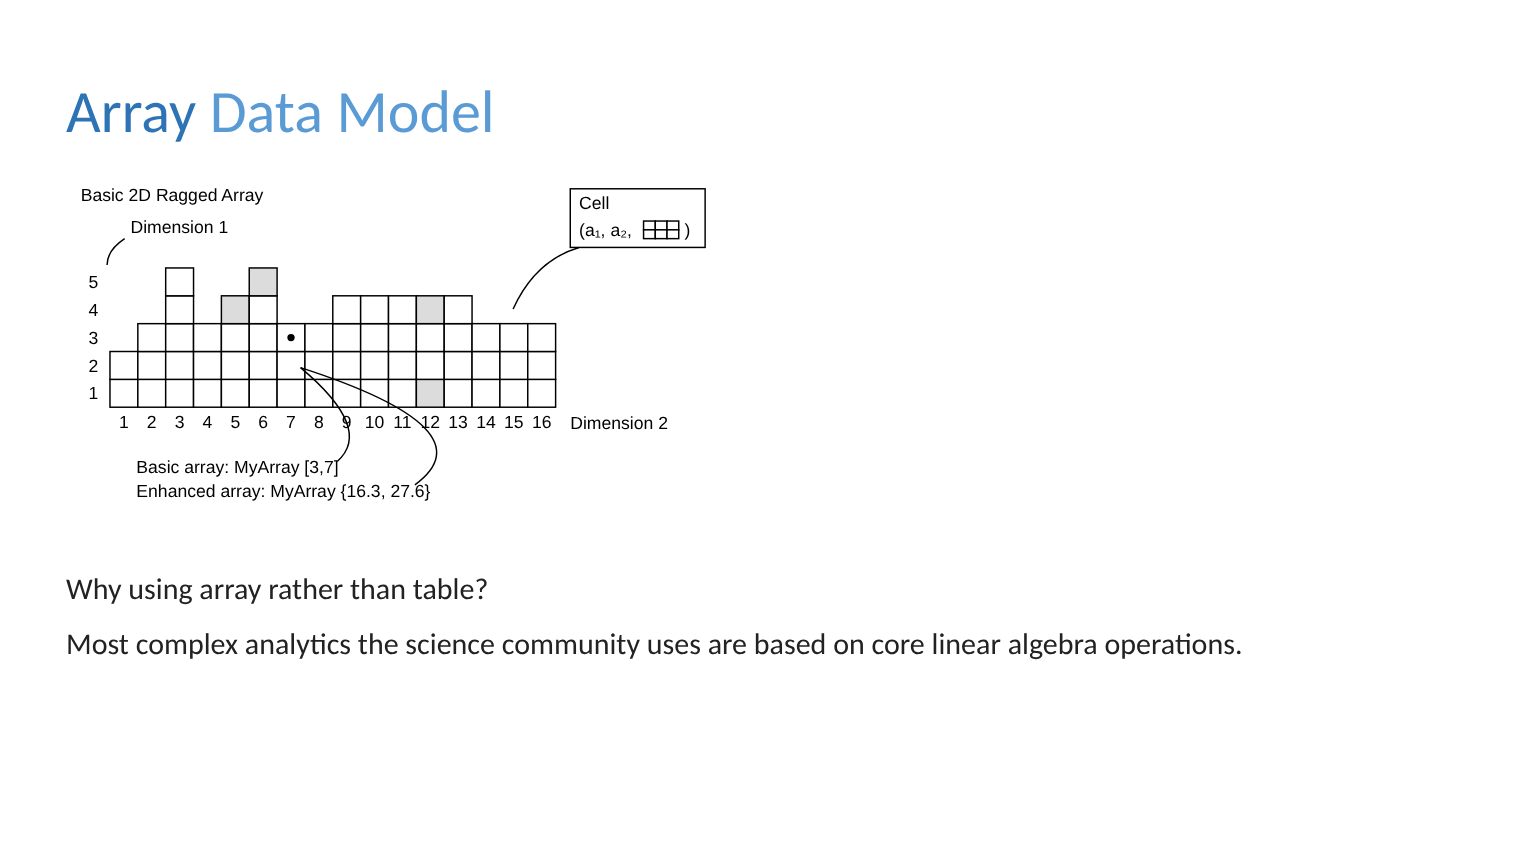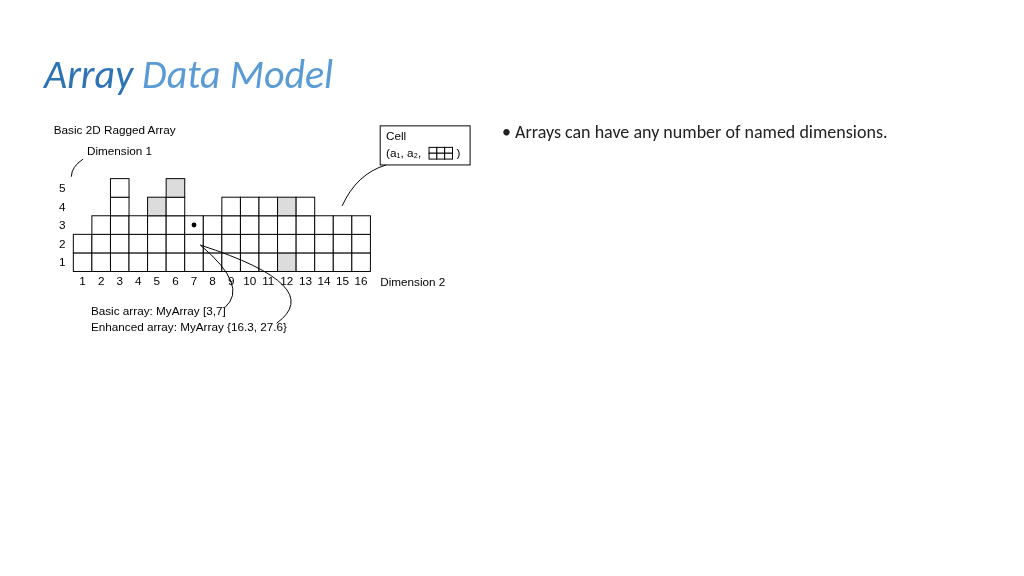--- a/index.html
+++ b/index.html
@@ -1,18 +1,18 @@
 <!DOCTYPE html>
 <html><head>
 <meta charset="utf-8">
 <style>
   * { box-sizing: border-box; margin: 0; padding: 0; }
   html, body { width: 1024px; height: 576px; background: #fff; font-family: "Segoe UI", Calibri, Arial, sans-serif; color: #222; }
   .slide { position: relative; width: 1024px; height: 576px; padding: 32px 44px; }
-  .title { font-size: 40px; font-weight: 400; line-height: 1.15; margin-bottom: 22px; margin-top: 20px; font-style: italic; }
+  .title { font-size: 40px; font-weight: 400; line-height: 1.15; margin-bottom: 22px; margin-top: 20px; }
   .title .em { color: #2e74b5; font-weight: 400; }
   .title .em2 { color: #5b9bd5; font-weight: 300; }
   .content-row { display: flex; gap: 28px; align-items: flex-start; }
   .diagram-col { width: 430px; text-decoration: underline; }
   .bullets-col { flex: 1; font-size: 18px; line-height: 1.42; }
   .bullets-col p { margin: 0; }
   .qa { margin-top: 16px; font-size: 20px; line-height: 1.35; }
   .qa p { margin: 4px 0 10px 0; }
 
   
@@ -156,19 +156,22 @@
         <circle id="pdot" class="dot" r="2.5" cx="153.5" cy="107.5"></circle>
 
         <text class="caption" x="48" y="200">Basic array: MyArray [3,7]</text>
         <text class="caption" x="48" y="216">Enhanced array: MyArray {16.3, 27.6}</text>
         <path class="curve" d="M185,192 Q210,170 160,128"></path>
         <path class="curve" d="M238,208 Q290,170 160,128"></path>
       </svg>
     </div>
 
     <div class="bullets-col">
-      <p>• <span>Arrays can have any number of named dimensions.</span></p>
     </div>
 
   </div>
 
+  <div class="qa">
+    <p>Why using array rather than table?</p>
+    <p>Most complex analytics the science community uses are based on core linear algebra operations.</p>
+  </div>
 
 </div>
 
 </body></html>

